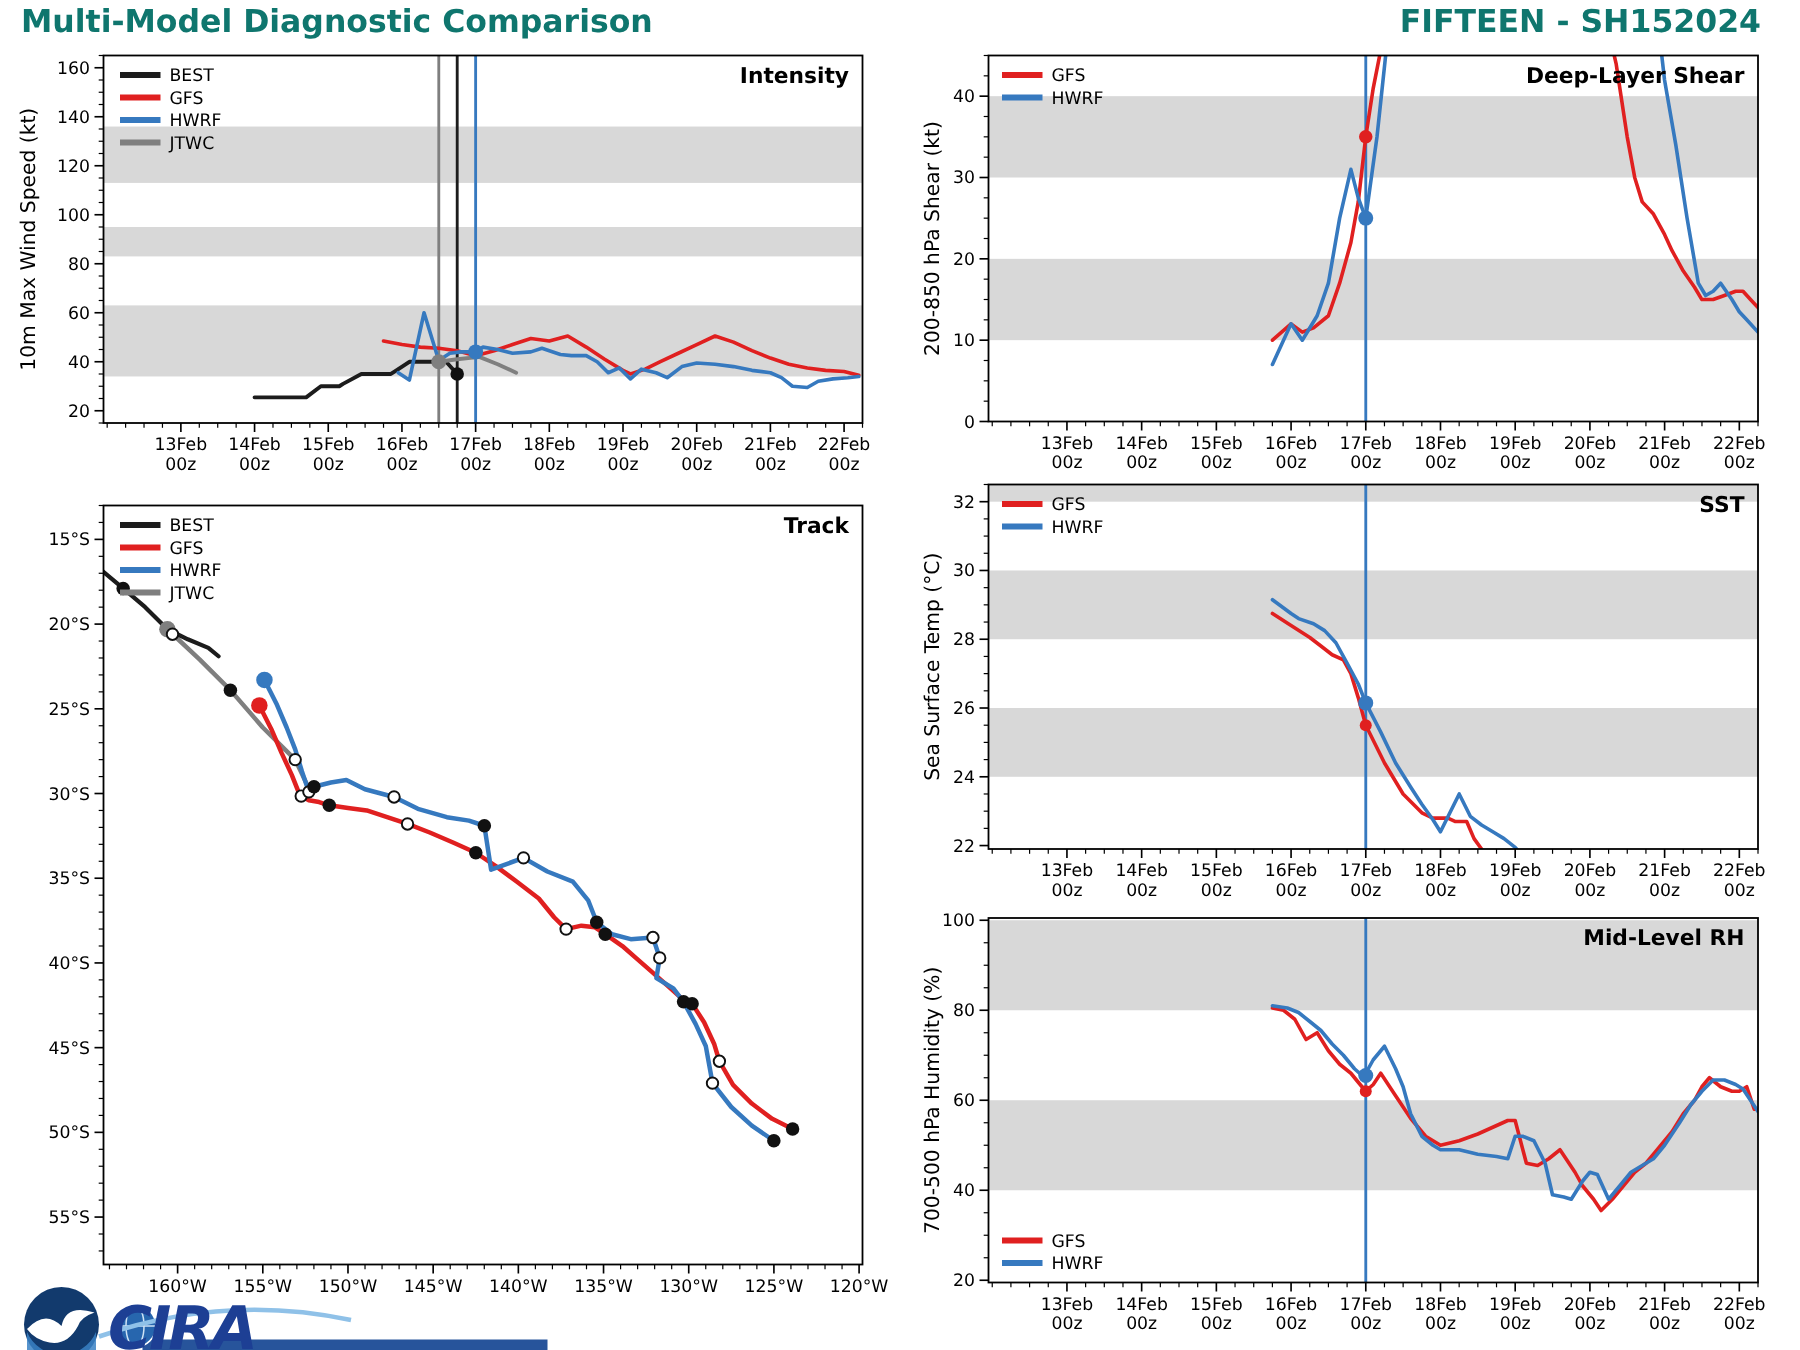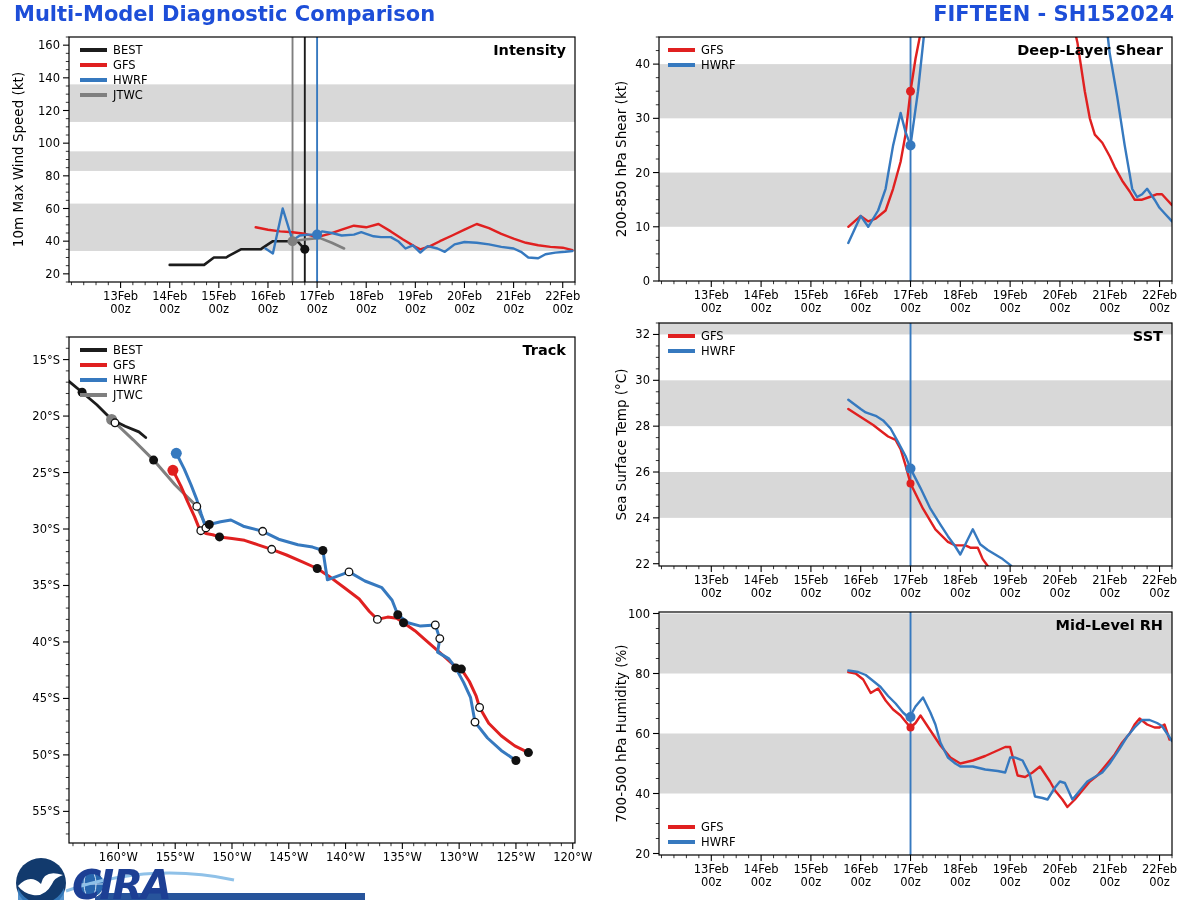--- a/index.html
+++ b/index.html
@@ -1,18 +1,18 @@
 <!DOCTYPE html>
 <html><head>
 <meta charset="utf-8">
 <style>
   html,body{margin:0;padding:0;background:#fff;}
   #stage{position:relative;width:1200px;height:900px;background:#fff;overflow:hidden;
          font-family:"DejaVu Sans",sans-serif;}
-  .hdr{position:absolute;top:2px;font-size:21px;font-weight:bold;color:#1d4ed8;white-space:nowrap;}
+  .hdr{position:absolute;top:2px;font-size:21px;font-weight:bold;color:#0f766e;white-space:nowrap;}
   #hdr-left{left:14px;}
   #hdr-right{right:26px;}
   svg text{font-family:"DejaVu Sans",sans-serif;}
 </style>
 </head>
 <body>
 
 <div id="stage">
   <div id="hdr-left" class="hdr">Multi-Model Diagnostic Comparison</div>
   <div id="hdr-right" class="hdr">FIFTEEN - SH152024</div>

